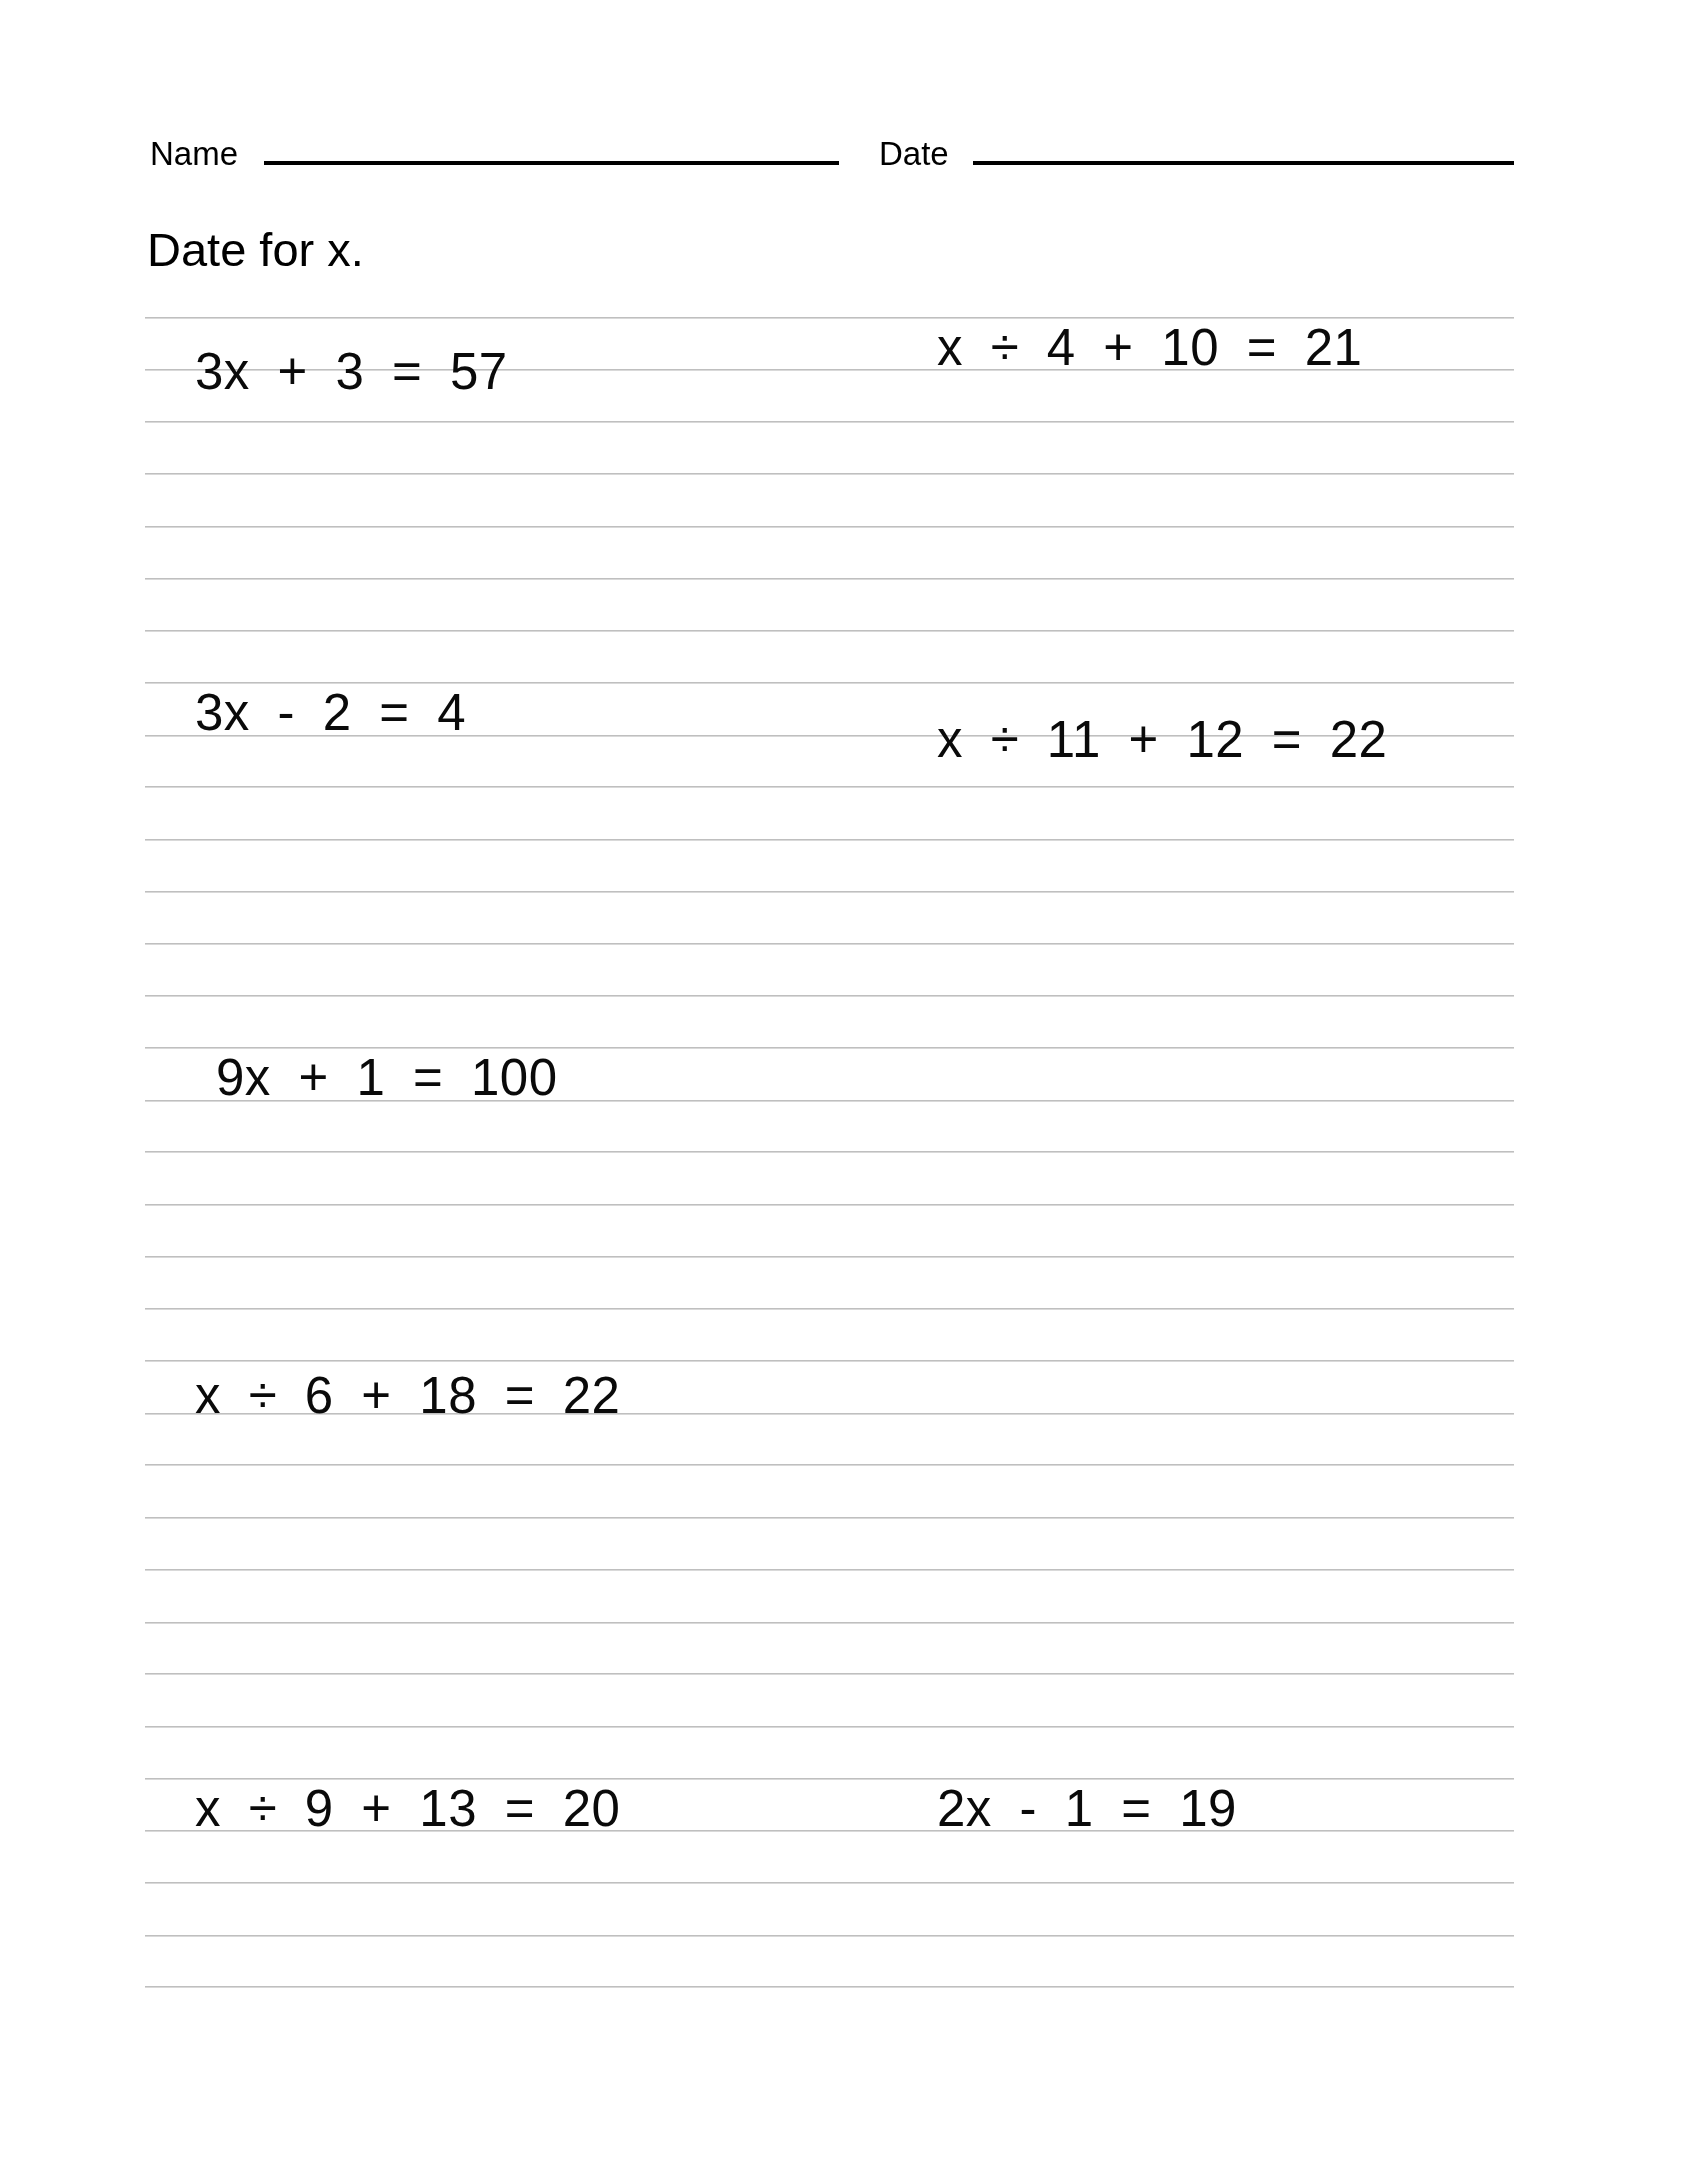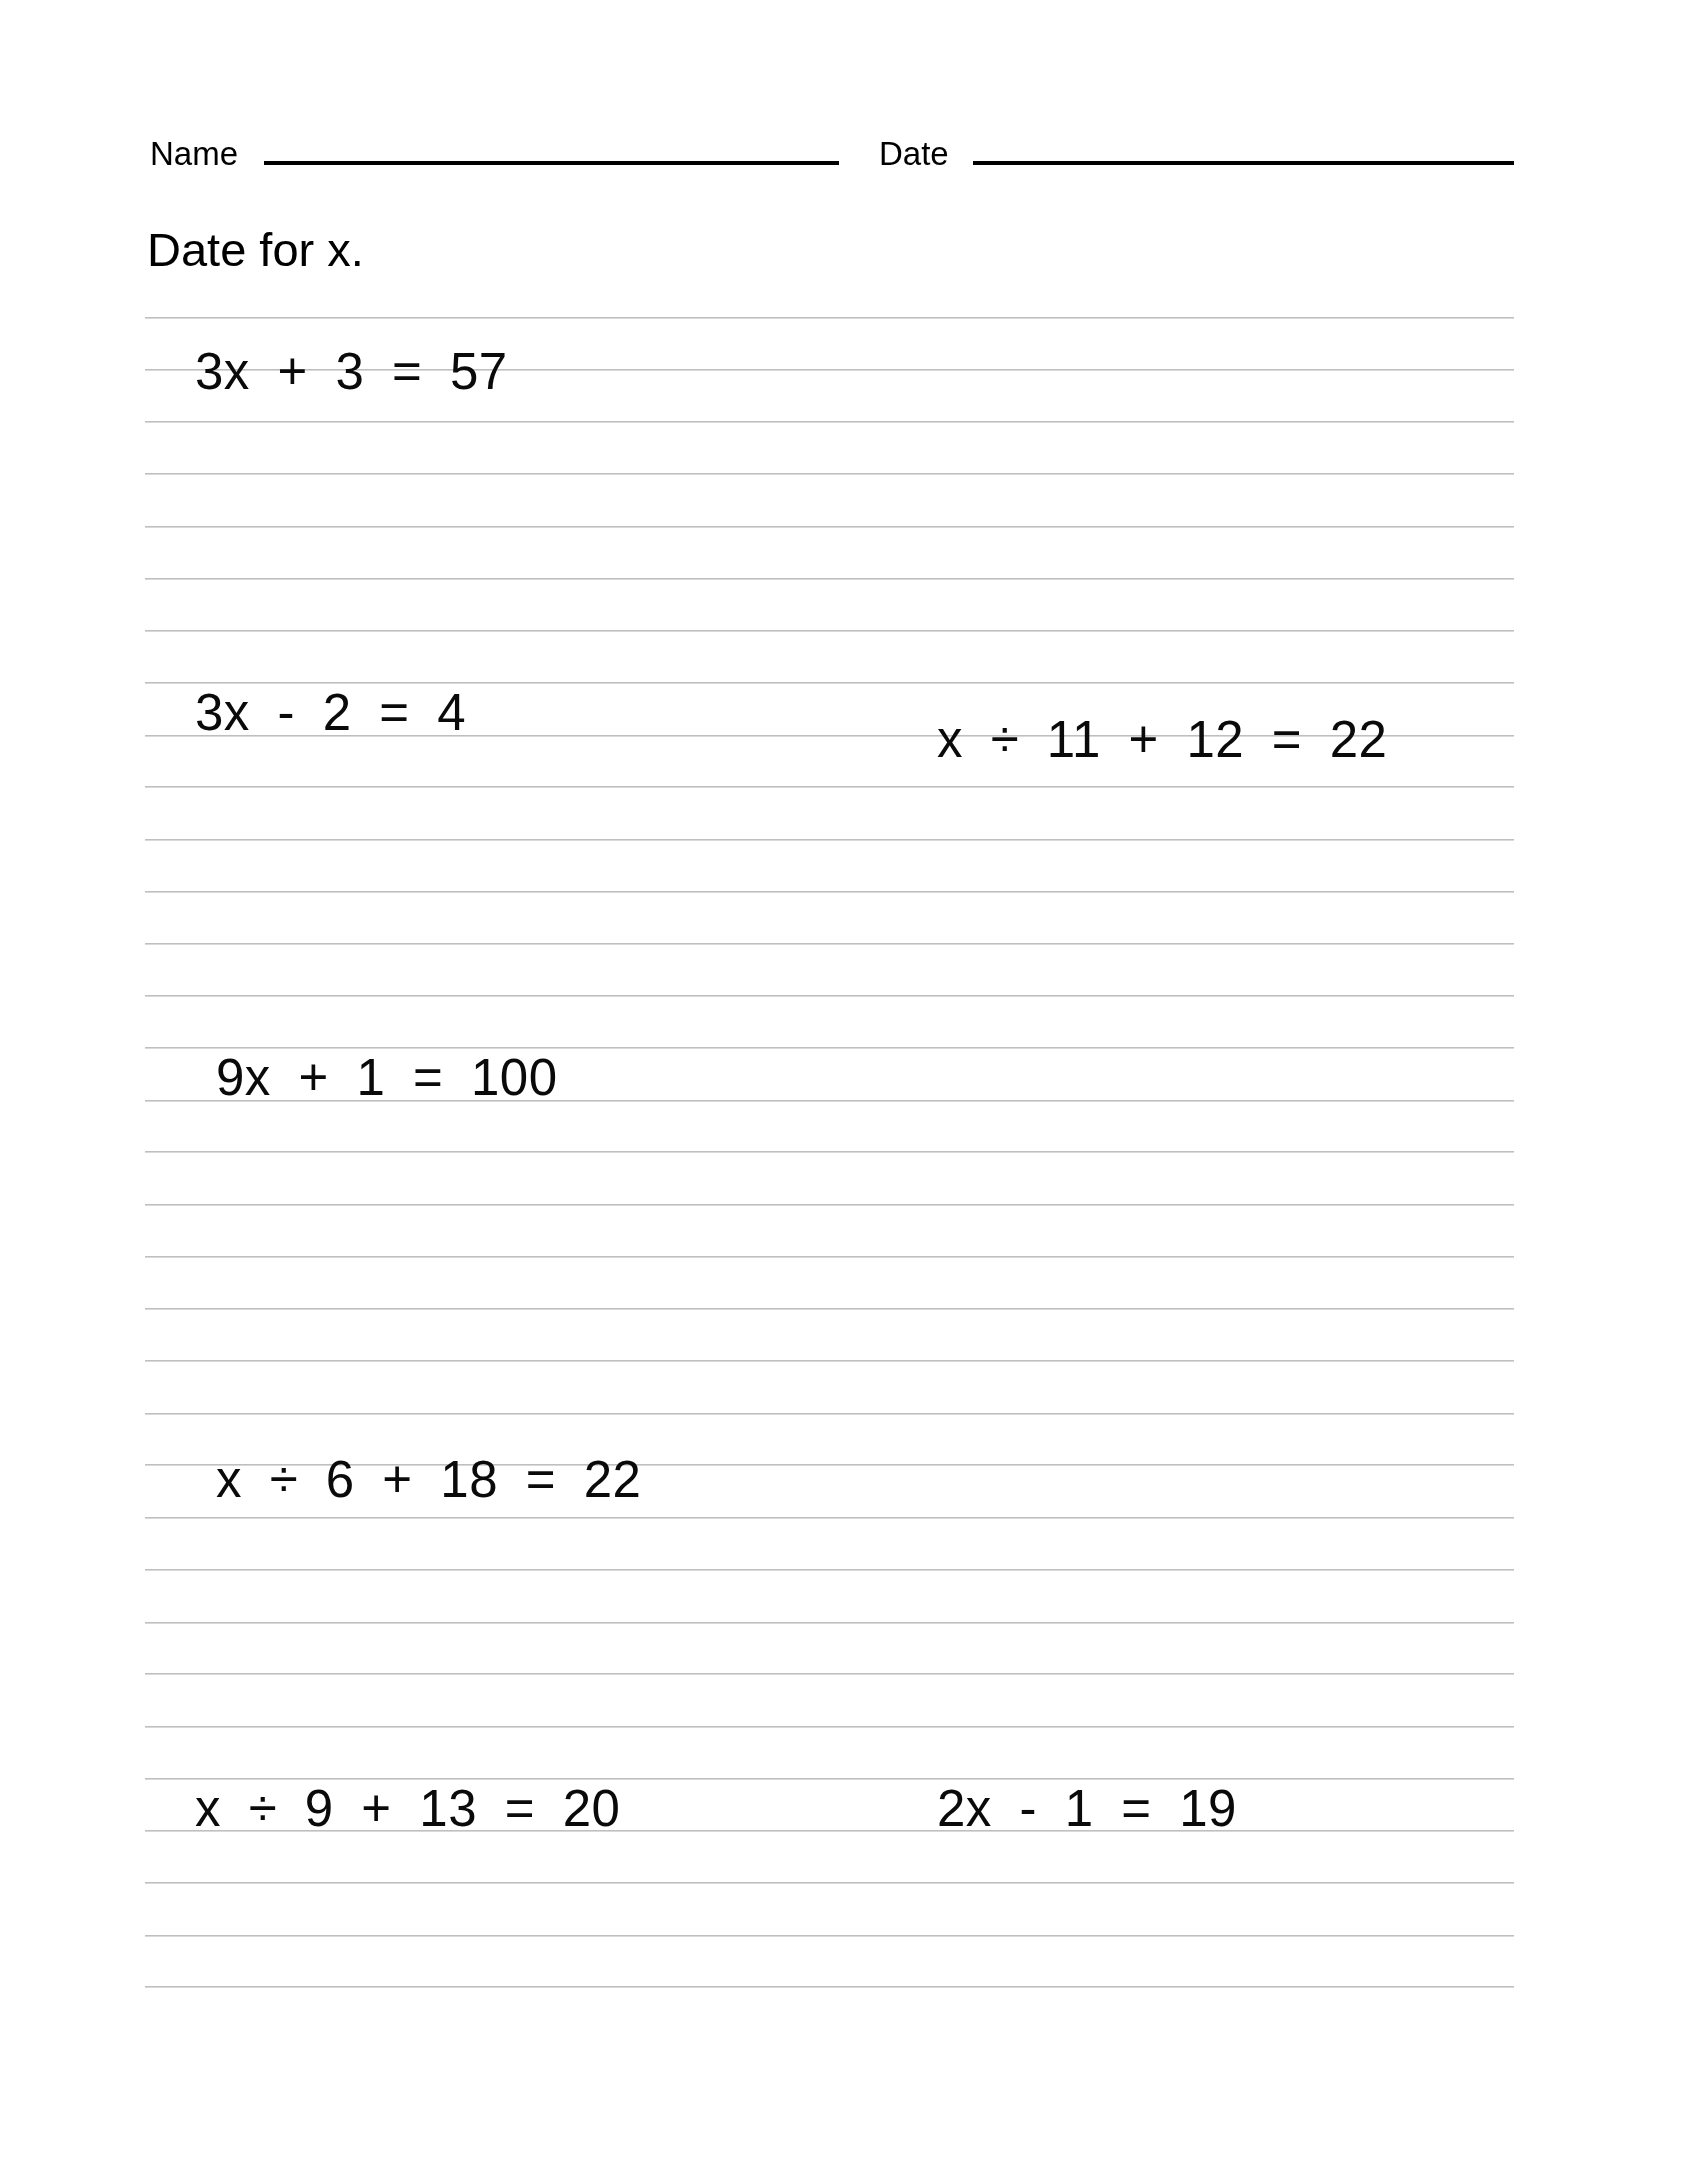--- a/index.html
+++ b/index.html
@@ -96,25 +96,26 @@
       <div class="ruled-line" style="top: 1673px;"></div>
       <div class="ruled-line" style="top: 1726px;"></div>
       <div class="ruled-line" style="top: 1778px;"></div>
       <div class="ruled-line" style="top: 1830px;"></div>
       <div class="ruled-line" style="top: 1882px;"></div>
       <div class="ruled-line" style="top: 1935px;"></div>
       <div class="ruled-line" style="top: 1986px;"></div>
     </div>
 
   <div class="equation eq-left" style="top:322px;margin-top:24px;">3x + 3 = 57</div>
+  <div class="equation eq-right" style="top:322px;">x ÷ 4 + 10 = 21</div>
 
   <div class="equation eq-left" style="top:687px;">3x - 2 = 4</div>
   <div class="equation eq-right" style="top:687px;margin-top:27px;">x ÷ 11 + 12 = 22</div>
 
   <div class="equation eq-left" style="top:1052px;margin-left:21px;">9x + 1 = 100</div>
 
-  <div class="equation eq-left" style="top:1454px;margin-left:21px;">x ÷ 6 + 18 = 22</div>
+  <div class="equation eq-left" style="top:1370px;">x ÷ 6 + 18 = 22</div>
 
   <div class="equation eq-left" style="top:1783px;">x ÷ 9 + 13 = 20</div>
   <div class="equation eq-right" style="top:1783px;">2x - 1 = 19</div>
 
 </div>
 
 
 </body></html>

